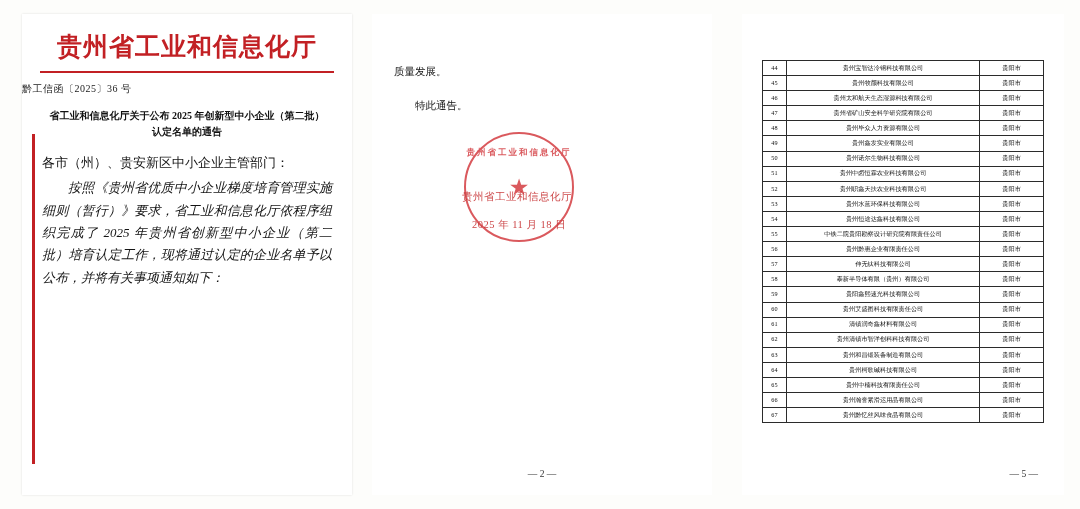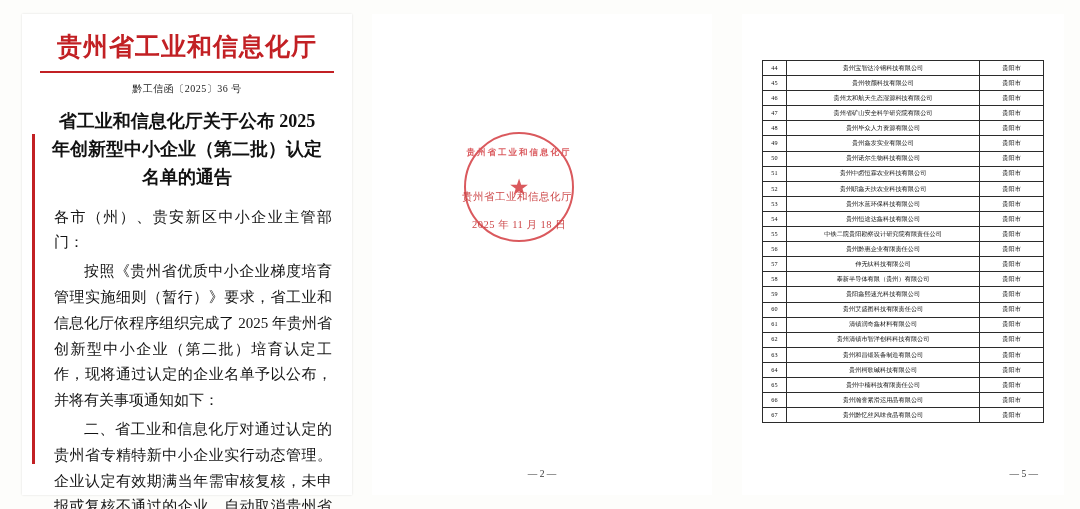--- a/index.html
+++ b/index.html
@@ -39,45 +39,45 @@
     font-size: 25px;
     letter-spacing: 1px;
     white-space: nowrap;
   }
   .red-rule {
     margin: 8px 18px 0 18px;
     height: 2px;
     background: #c22024;
   }
   .doc-num {
-    text-align: center;
+    text-align: left;
     font-size: 10px;
     color: #1a1a1a;
     margin-top: 9px;
     letter-spacing: 0.5px;
   }
   .doc-title {
     margin: 12px 26px 0 26px;
     text-align: center;
-    font-size: 18px;
+    font-size: 10px;
     font-weight: bold;
     line-height: 1.55;
     color: #111;
   }
   .doc-body {
-    margin: 13px 20px 0 32px;
-    font-size: 15px;
+    margin: 13px 20px 0 20px;
+    font-size: 13px;
     line-height: 1.72;
     color: #141414;
     text-align: justify;
   }
   .doc-body p {
     margin: 0 0 3px 0;
   }
-  .indent2 { text-indent: 2em; }
+  .indent2 { text-indent: 2em; font-style: italic; }
   .side-bar {
     position: absolute;
     left: 10px;
     top: 120px;
     width: 3px;
     height: 330px;
     background: #c22024;
   }
   .page-no-left {
     position: absolute;
@@ -229,26 +229,29 @@
 
   <div class="doc-left">
     <div class="side-bar"></div>
     <div class="letterhead">贵州省工业和信息化厅</div>
     <div class="red-rule"></div>
     <div class="doc-num">黔工信函〔2025〕36 号</div>
     <div class="doc-title">省工业和信息化厅关于公布 2025 年创新型中小企业（第二批）认定名单的通告</div>
     <div class="doc-body">
       <p>各市（州）、贵安新区中小企业主管部门：</p>
       <p class="indent2">按照《贵州省优质中小企业梯度培育管理实施细则（暂行）》要求，省工业和信息化厅依程序组织完成了 2025 年贵州省创新型中小企业（第二批）培育认定工作，现将通过认定的企业名单予以公布，并将有关事项通知如下：</p>
-      <p class="indent2">二、省工业和信息化厅对通过认定的贵州省专精特新中小企业实行动态管理。企业认定有效期满当年需审核复核，未申报或复核不通过的企业，自动取消贵州省专精特新中小企业称号。</p>
     </div>
     <div class="page-no-left"></div>
   </div>
 
   <div class="doc-mid">
+    <div class="mid-block">
+      <div class="mid-line">质量发展。</div>
+      <div class="mid-line" style="text-indent:2em;margin-top:14px;">特此通告。</div>
+    </div>
 
     <div class="seal">
       <div class="seal-inner"></div>
       <div class="seal-text-top">贵州省工业和信息化厅</div>
       <div class="seal-star">★</div>
     </div>
     <div class="signer">贵州省工业和信息化厅</div>
     <div class="sign-date">2025 年 11 月 18 日</div>
 
     <div class="page-no-mid">— 2 —</div>

